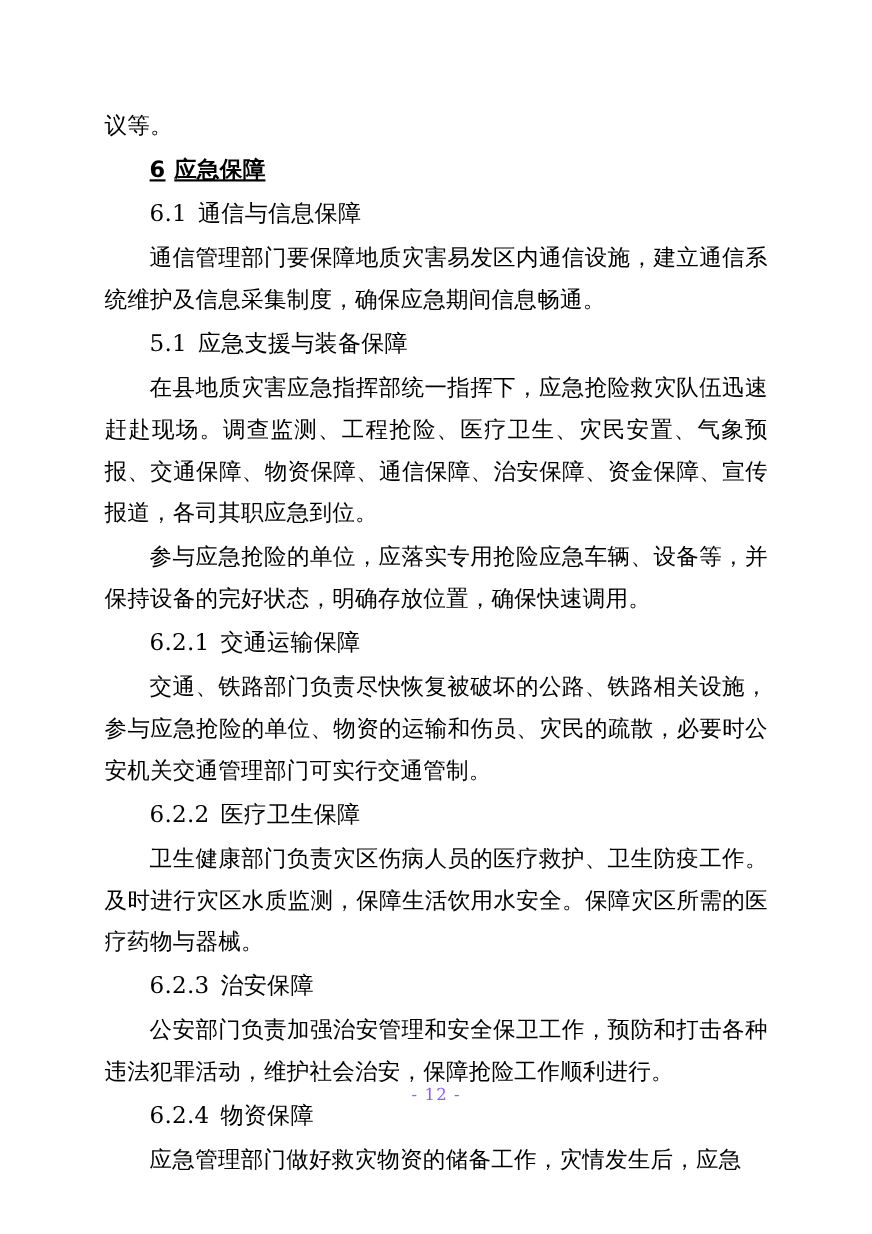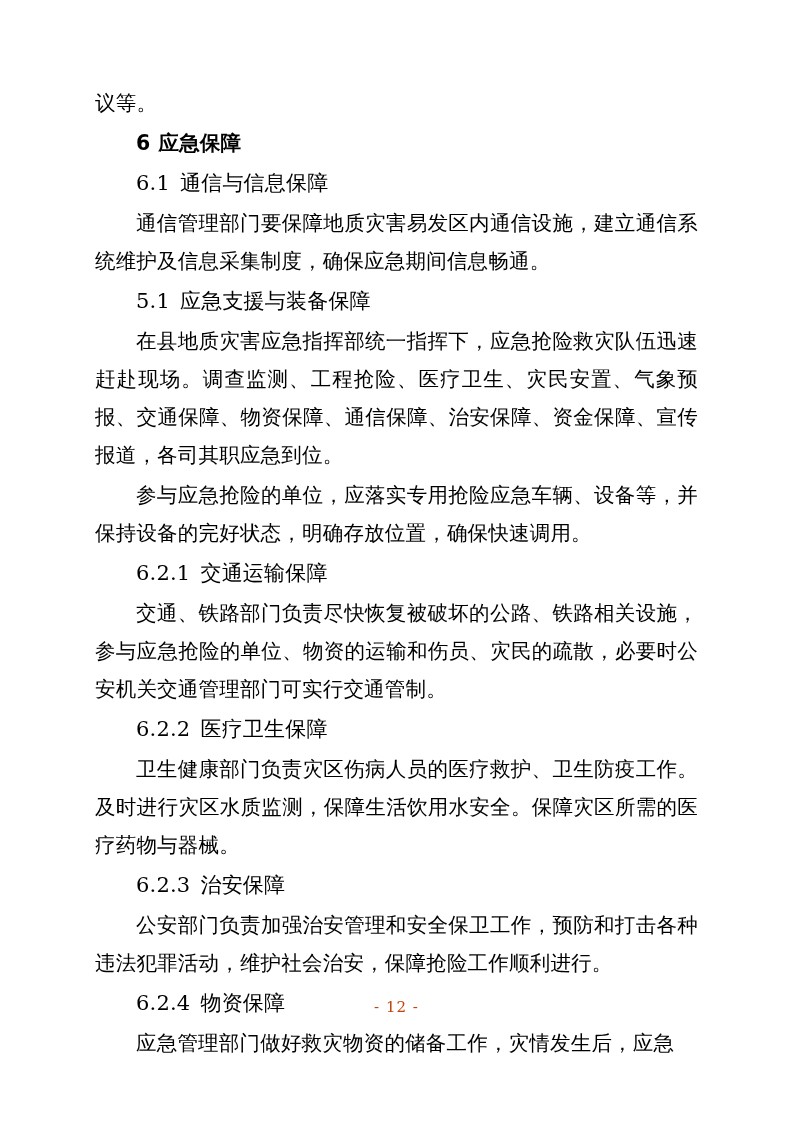--- a/index.html
+++ b/index.html
@@ -11,25 +11,25 @@
     width: 793px;
     height: 1122px;
     font-family: "DejaVu Serif", "Liberation Serif", serif;
     color: #000000;
     position: relative;
     overflow: hidden;
   }
   .page {
     position: absolute;
     left: 0;
-    top: 12px;
+    top: 0;
     width: 793px;
     height: 1060px;
     box-sizing: border-box;
-    padding: 72px 95px 60px 95px;
+    padding: 95px 95px 60px 95px;
   }
   .doc-body {
     width: 603px;
   }
   
   p.para {
     margin: 0 0 2px 0;
     font-size: 20.5px;
     line-height: 38px;
     text-align: justify;
@@ -43,20 +43,21 @@
   }
   
   h2.head1 {
     margin: 0 0 2px 0;
     font-size: 20.5px;
     line-height: 38px;
     font-weight: bold;
     text-indent: 41px;
     letter-spacing: 0.2px;
     font-family: "DejaVu Sans", "Liberation Sans", sans-serif;
+    text-decoration: underline;
   }
   
   h3.head2 {
     margin: 0 0 2px 0;
     font-size: 21px;
     line-height: 38px;
     font-weight: normal;
     text-indent: 41px;
     letter-spacing: 0.2px;
     font-family: "DejaVu Serif", "Liberation Serif", serif;
@@ -74,21 +75,21 @@
   }
   .footer {
     position: absolute;
     left: 0;
     right: 0;
     bottom: 56px;
     text-align: center;
     font-size: 15px;
     letter-spacing: 1px;
     font-family: "DejaVu Serif", "Liberation Serif", serif;
-    color: #c2410c;
+    color: #8b5cf6;
   }
 </style>
 </head>
 <body>
 
 <div class="page">
   <div class="doc-body">
 
     <p class="para noindent">议等。</p>
 

